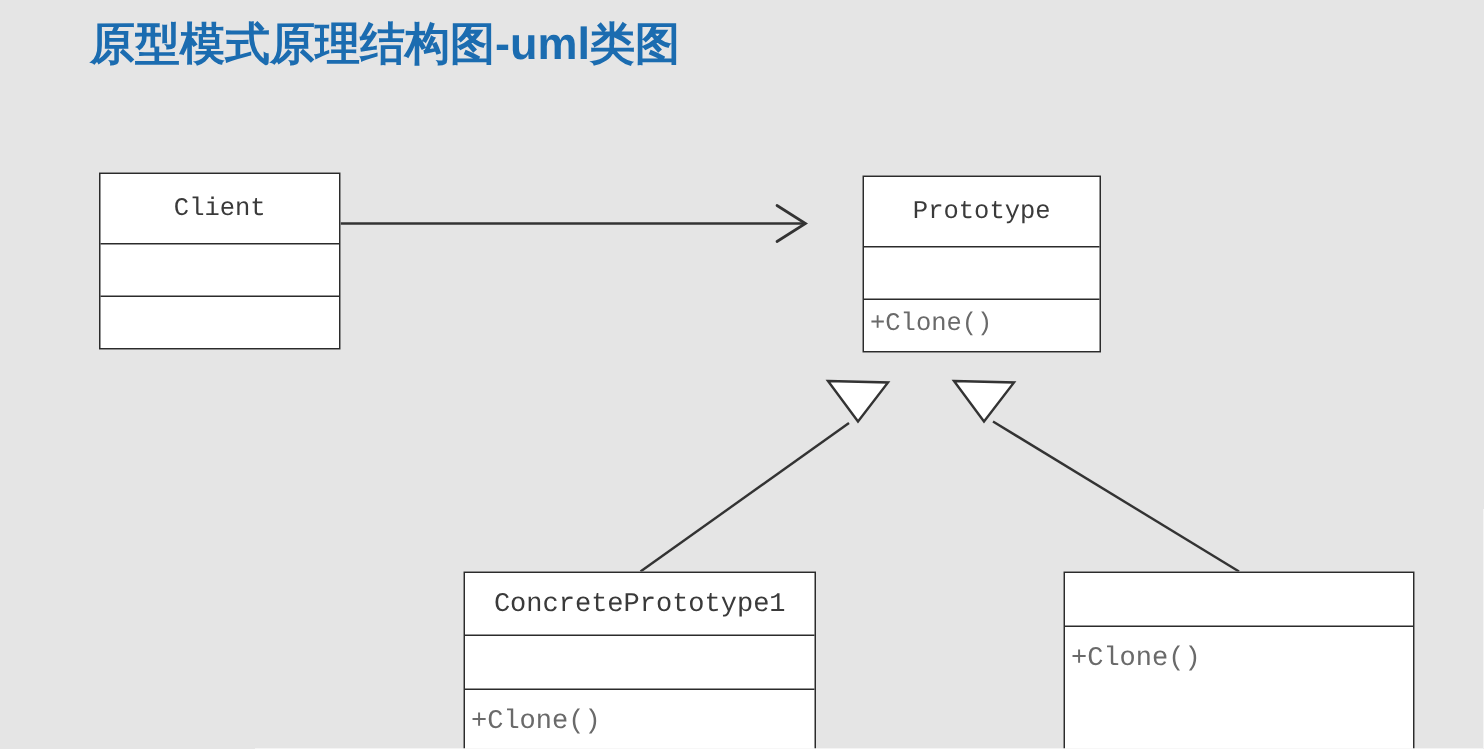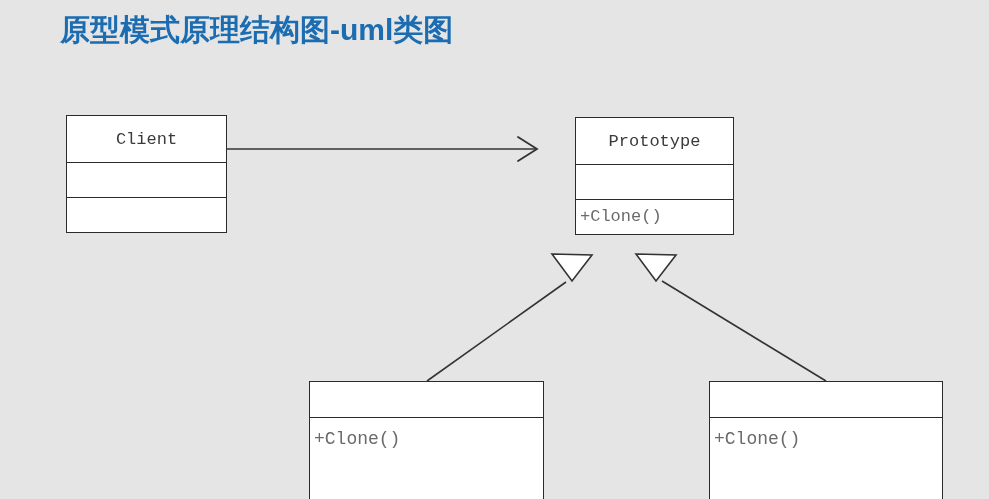--- a/index.html
+++ b/index.html
@@ -143,20 +143,21 @@
     <div class="uml-row ops"></div>
   </div>
 
   <div class="uml-class" id="class-prototype">
     <div class="uml-row name">Prototype</div>
     <div class="uml-row attrs"></div>
     <div class="uml-row ops">+Clone()</div>
   </div>
 
   <div class="uml-class" id="class-concrete1">
+    <div class="uml-row name">ConcretePrototype1</div>
     <div class="uml-row attrs"></div>
     <div class="uml-row ops">+Clone()</div>
   </div>
 
   <div class="uml-class" id="class-concrete2">
     <div class="uml-row attrs"></div>
     <div class="uml-row ops">+Clone()</div>
   </div>
 
 </div>

